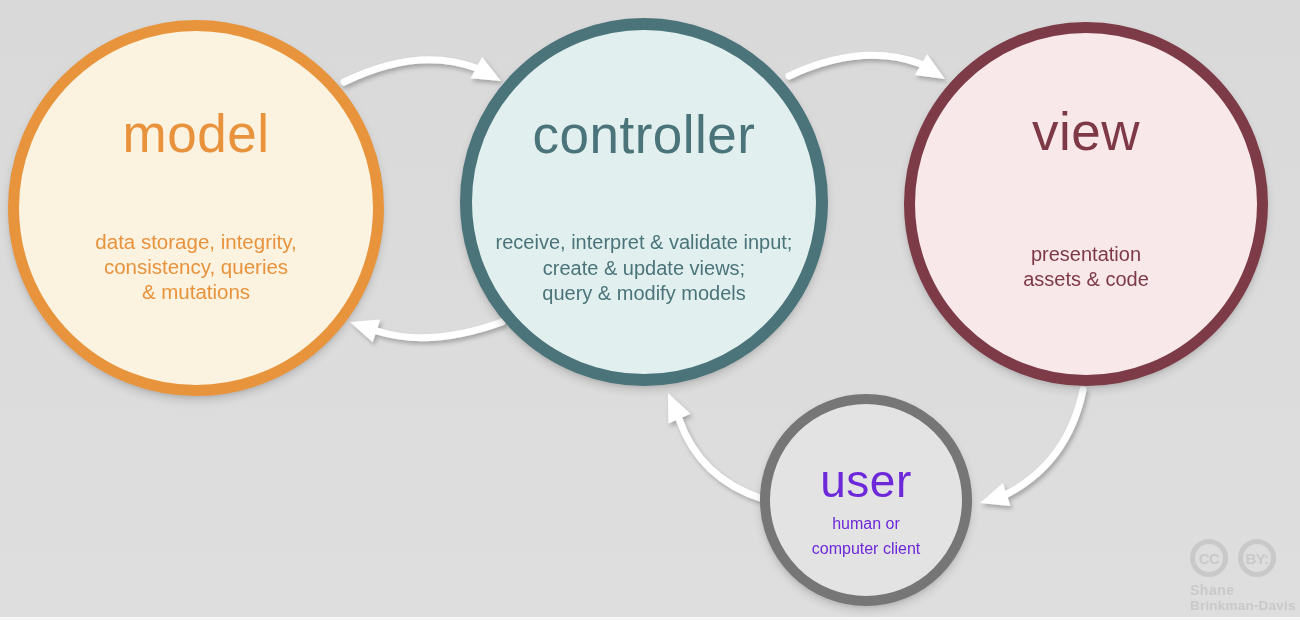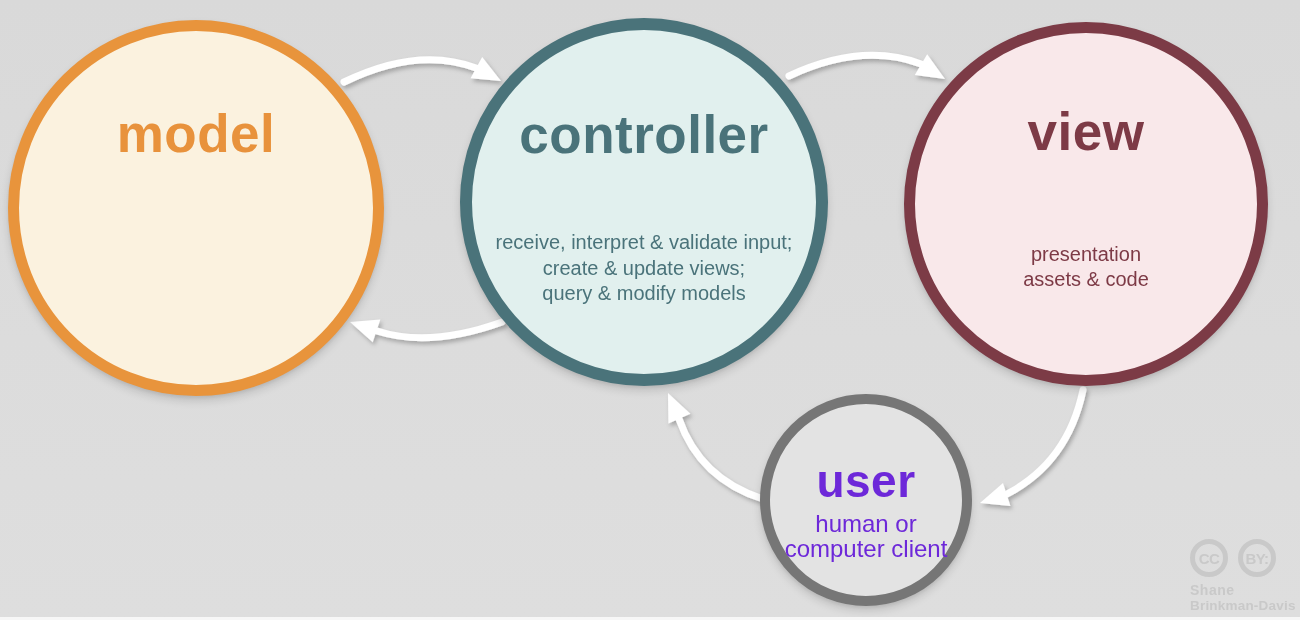--- a/index.html
+++ b/index.html
@@ -35,21 +35,21 @@
     position: absolute;
     border-radius: 50%;
     border-style: solid;
     text-align: center;
     z-index: 2;
     box-shadow: 0 5px 9px rgba(0,0,0,0.13), 0 2px 3px rgba(0,0,0,0.06);
   }
   .circle .title {
     position: absolute;
     left: 0; right: 0;
-    font-weight: 700;
+    font-weight: 400;
     letter-spacing: 0.5px;
   }
   .circle .desc {
     position: absolute;
     left: 0; right: 0;
     white-space: pre-line;
     font-weight: 400;
   }
 
   .node-model      { left: 8px;   top: 20px;  width: 376px; height: 376px; border-width: 11px; }
@@ -59,21 +59,21 @@
   .node-controller { left: 460px; top: 18px;  width: 368px; height: 368px; border-width: 12px; }
   .node-controller .title { top: 74px;  font-size: 53px; }
   .node-controller .desc  { top: 200px; font-size: 20px; line-height: 25.5px; }
 
   .node-view       { left: 904px; top: 22px;  width: 364px; height: 364px; border-width: 11px; }
   .node-view .title { top: 68px;  font-size: 53px; }
   .node-view .desc  { top: 209px; font-size: 20px; line-height: 25px; }
 
   .node-user       { left: 760px; top: 394px; width: 212px; height: 212px; border-width: 10px; }
   .node-user .title { top: 50px;  font-size: 46px; }
-  .node-user .desc  { top: 107px; font-size: 24px; line-height: 25px; }
+  .node-user .desc  { top: 107px; font-size: 16px; line-height: 25px; }
 
   .attribution {
     position: absolute;
     left: 1190px; top: 539px;
     z-index: 3;
     color: var(--attr-color, #c9c9c9);
   }
   .badges { display: flex; gap: 10px; }
   .badge {
     width: 38px; height: 38px;
@@ -121,20 +121,23 @@
       <path d="M 1083 390 Q 1068 462 1007 494"></path>
       <polygon points="980,503 1003,483.1 1010.4,505.9"></polygon>
 
       <path d="M 763 499 Q 700 479 679 419"></path>
       <polygon points="668,393 690.4,413.7 668.4,423.5"></polygon>
     </g>
   </svg>
 
   <div class="circle node-model" style="border-color: rgb(232, 148, 60); background: rgb(251, 242, 223); color: rgb(232, 146, 60);">
     <div class="title">model</div>
+    <div class="desc">data storage, integrity,
+consistency, queries
+&amp; mutations</div>
   </div>
 
   <div class="circle node-controller" style="border-color: rgb(74, 115, 122); background: rgb(225, 240, 238); color: rgb(74, 115, 122);">
     <div class="title">controller</div>
     <div class="desc">receive, interpret &amp; validate input;
 create &amp; update views;
 query &amp; modify models</div>
   </div>
 
   <div class="circle node-view" style="border-color: rgb(124, 59, 70); background: rgb(249, 232, 234); color: rgb(125, 58, 70);">

